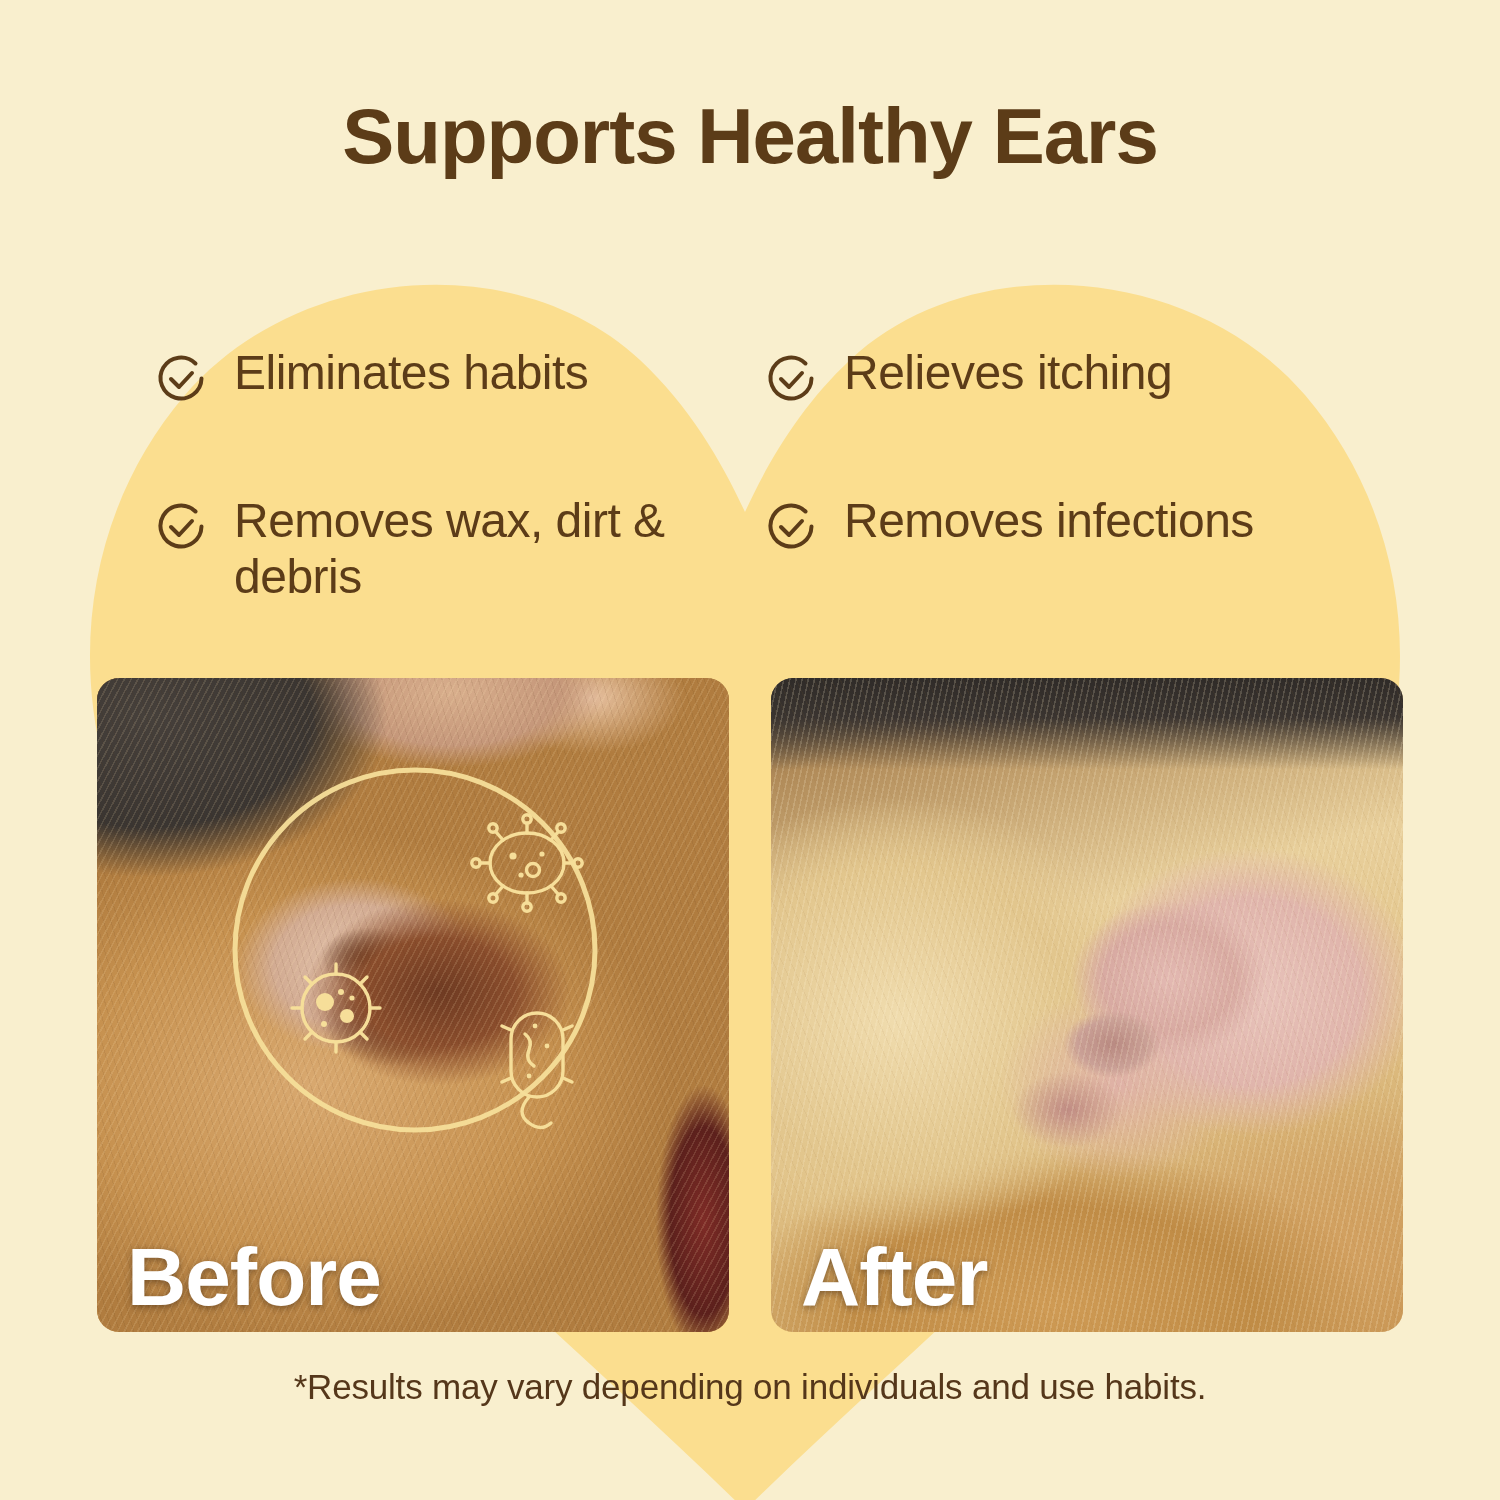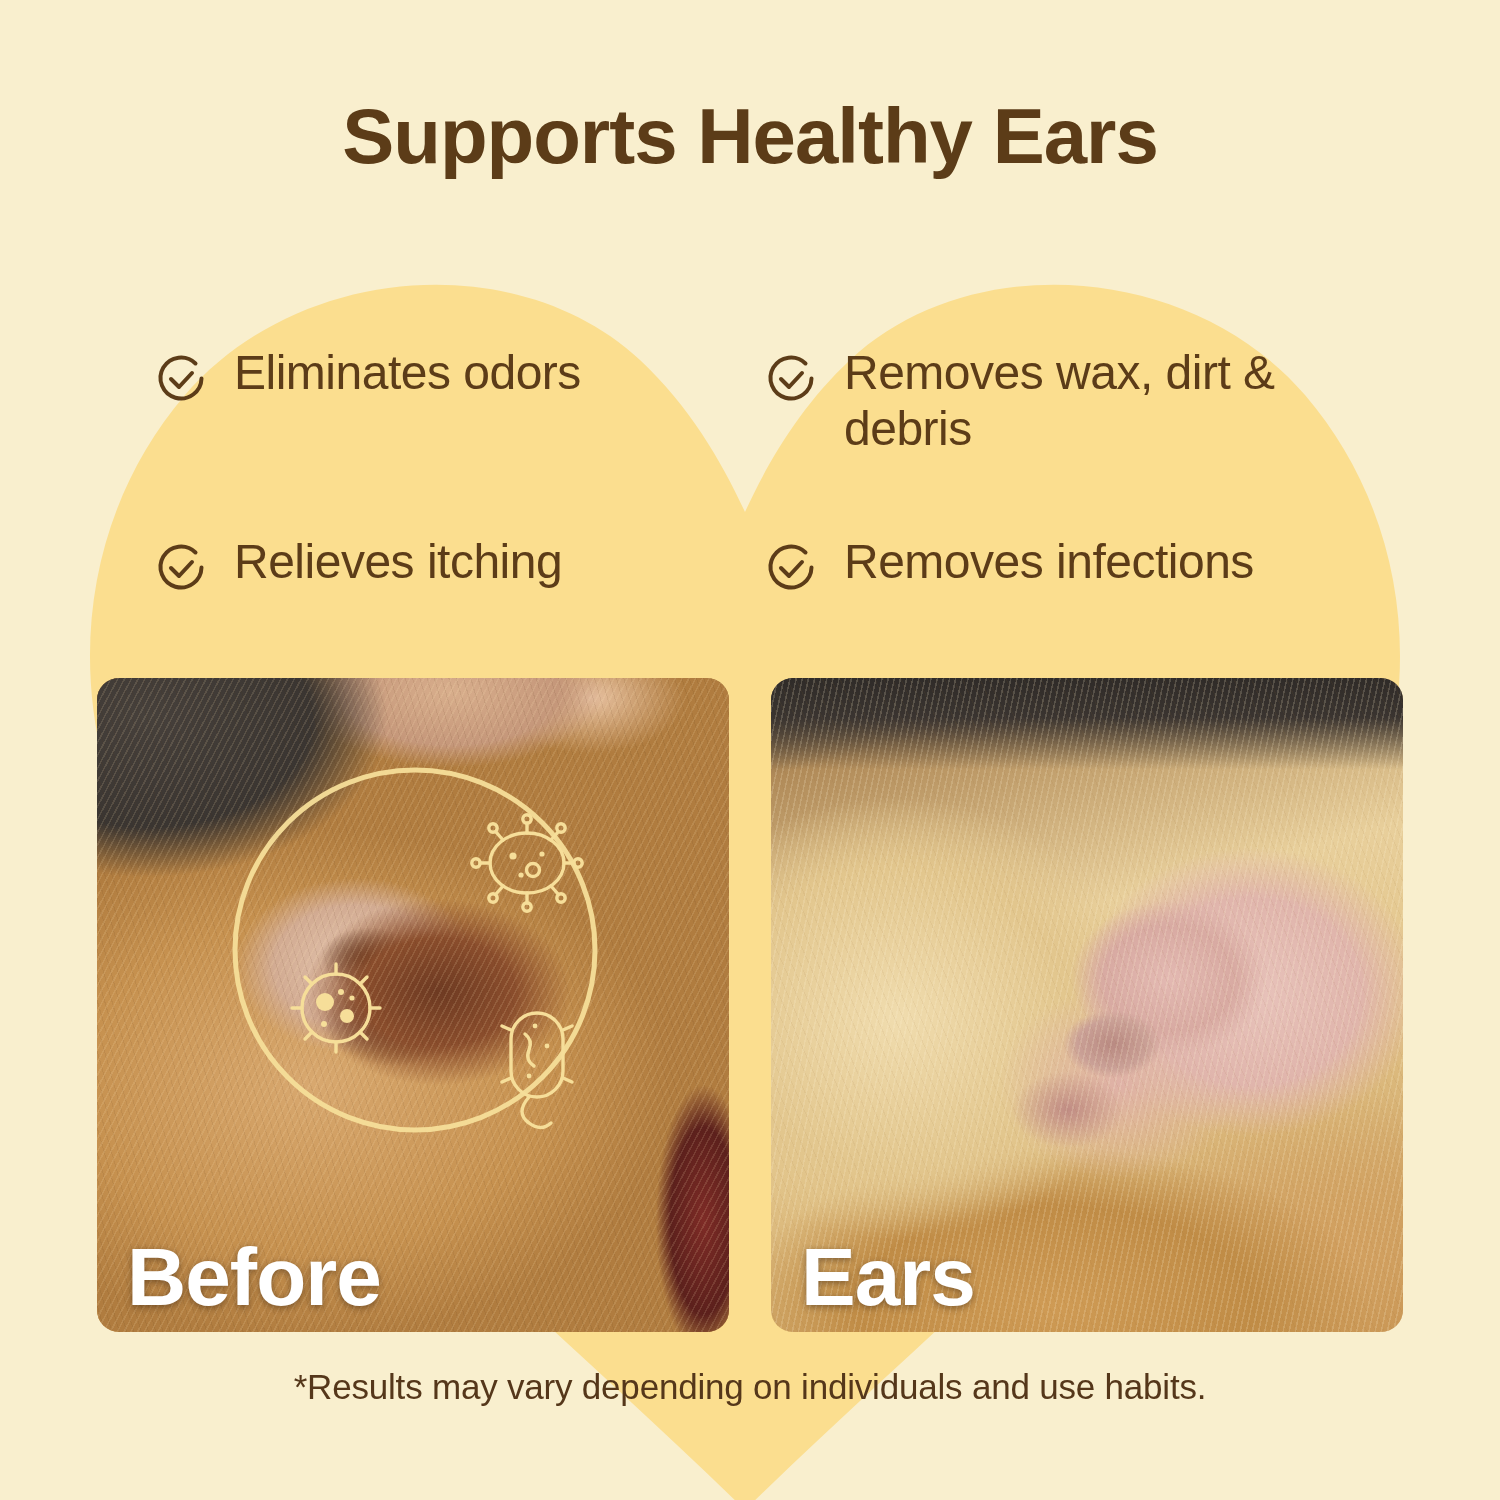--- a/index.html
+++ b/index.html
@@ -155,41 +155,41 @@
 
 <div id="benefits">
 
   <div class="benefit">
     <span class="check-icon">
       <svg width="62" height="62" viewBox="0 0 62 62">
         <path d="M45.5 14.5 A20.5 20.5 0 1 0 51.5 29.5" fill="none" stroke="#5C3C18" stroke-width="4" stroke-linecap="round"></path>
         <polyline points="21,30 29,38 42,24" fill="none" stroke="#5C3C18" stroke-width="4" stroke-linecap="round" stroke-linejoin="round"></polyline>
       </svg>
     </span>
-    <span class="benefit-label">Eliminates odors</span>
+    <span class="benefit-label">Eliminates habits</span>
+  </div>
+
+  <div class="benefit row2">
+    <span class="check-icon">
+      <svg width="62" height="62" viewBox="0 0 62 62">
+        <path d="M45.5 14.5 A20.5 20.5 0 1 0 51.5 29.5" fill="none" stroke="#5C3C18" stroke-width="4" stroke-linecap="round"></path>
+        <polyline points="21,30 29,38 42,24" fill="none" stroke="#5C3C18" stroke-width="4" stroke-linecap="round" stroke-linejoin="round"></polyline>
+      </svg>
+    </span>
+    <span class="benefit-label">Relieves itching</span>
   </div>
 
   <div class="benefit">
     <span class="check-icon">
       <svg width="62" height="62" viewBox="0 0 62 62">
         <path d="M45.5 14.5 A20.5 20.5 0 1 0 51.5 29.5" fill="none" stroke="#5C3C18" stroke-width="4" stroke-linecap="round"></path>
         <polyline points="21,30 29,38 42,24" fill="none" stroke="#5C3C18" stroke-width="4" stroke-linecap="round" stroke-linejoin="round"></polyline>
       </svg>
     </span>
     <span class="benefit-label">Removes wax, dirt &amp; debris</span>
-  </div>
-
-  <div class="benefit row2">
-    <span class="check-icon">
-      <svg width="62" height="62" viewBox="0 0 62 62">
-        <path d="M45.5 14.5 A20.5 20.5 0 1 0 51.5 29.5" fill="none" stroke="#5C3C18" stroke-width="4" stroke-linecap="round"></path>
-        <polyline points="21,30 29,38 42,24" fill="none" stroke="#5C3C18" stroke-width="4" stroke-linecap="round" stroke-linejoin="round"></polyline>
-      </svg>
-    </span>
-    <span class="benefit-label">Relieves itching</span>
   </div>
 
   <div class="benefit row2">
     <span class="check-icon">
       <svg width="62" height="62" viewBox="0 0 62 62">
         <path d="M45.5 14.5 A20.5 20.5 0 1 0 51.5 29.5" fill="none" stroke="#5C3C18" stroke-width="4" stroke-linecap="round"></path>
         <polyline points="21,30 29,38 42,24" fill="none" stroke="#5C3C18" stroke-width="4" stroke-linecap="round" stroke-linejoin="round"></polyline>
       </svg>
     </span>
     <span class="benefit-label">Removes infections</span>
@@ -263,18 +263,18 @@
         <line x1="466" y1="400" x2="475" y2="404"></line>
         <path d="M432 419 q-14 16 0 26 q12 9 22 0"></path>
       </g>
     </svg>
 
     <span class="panel-label">Before</span>
   </div>
 
   <div class="panel">
     <div class="photo-after"></div>
-    <span class="panel-label">Ears</span>
+    <span class="panel-label">After</span>
   </div>
 
 </div>
 
 <p id="footnote">*Results may vary depending on individuals and use habits.</p>
 
 </body></html>

